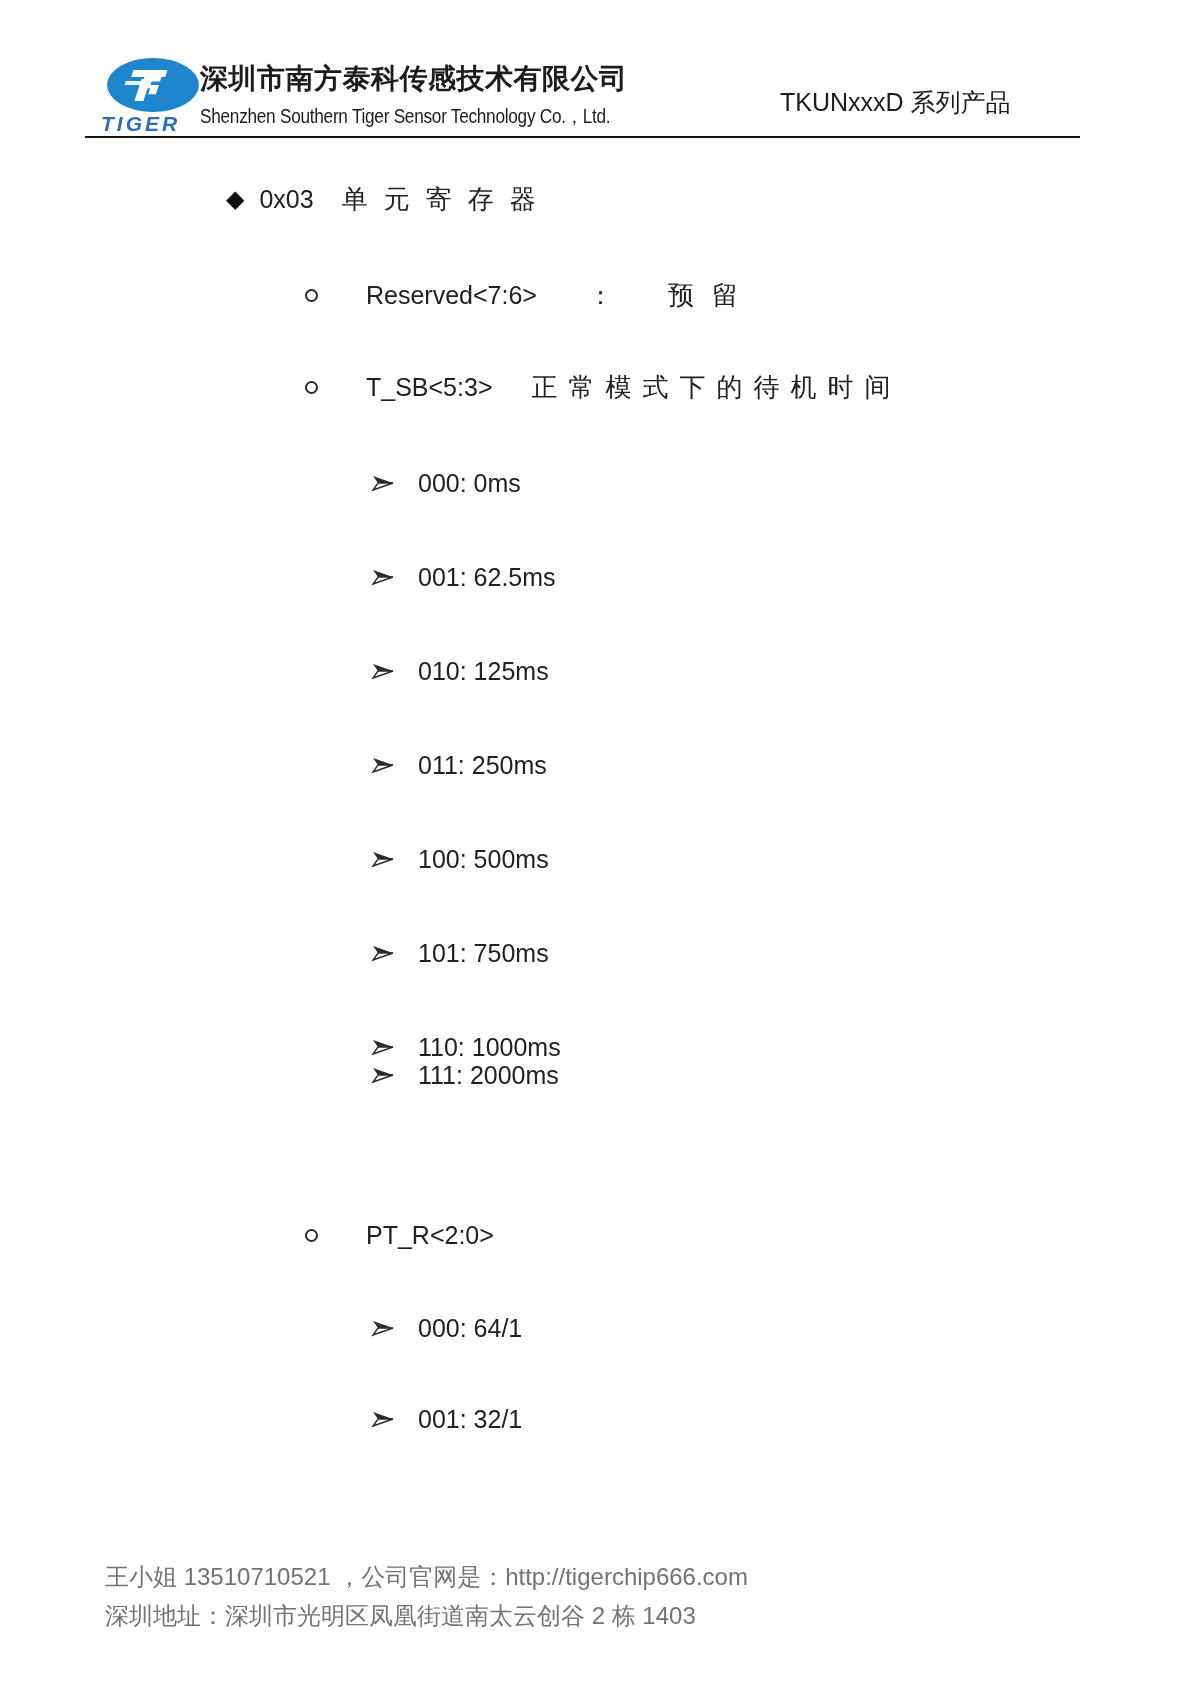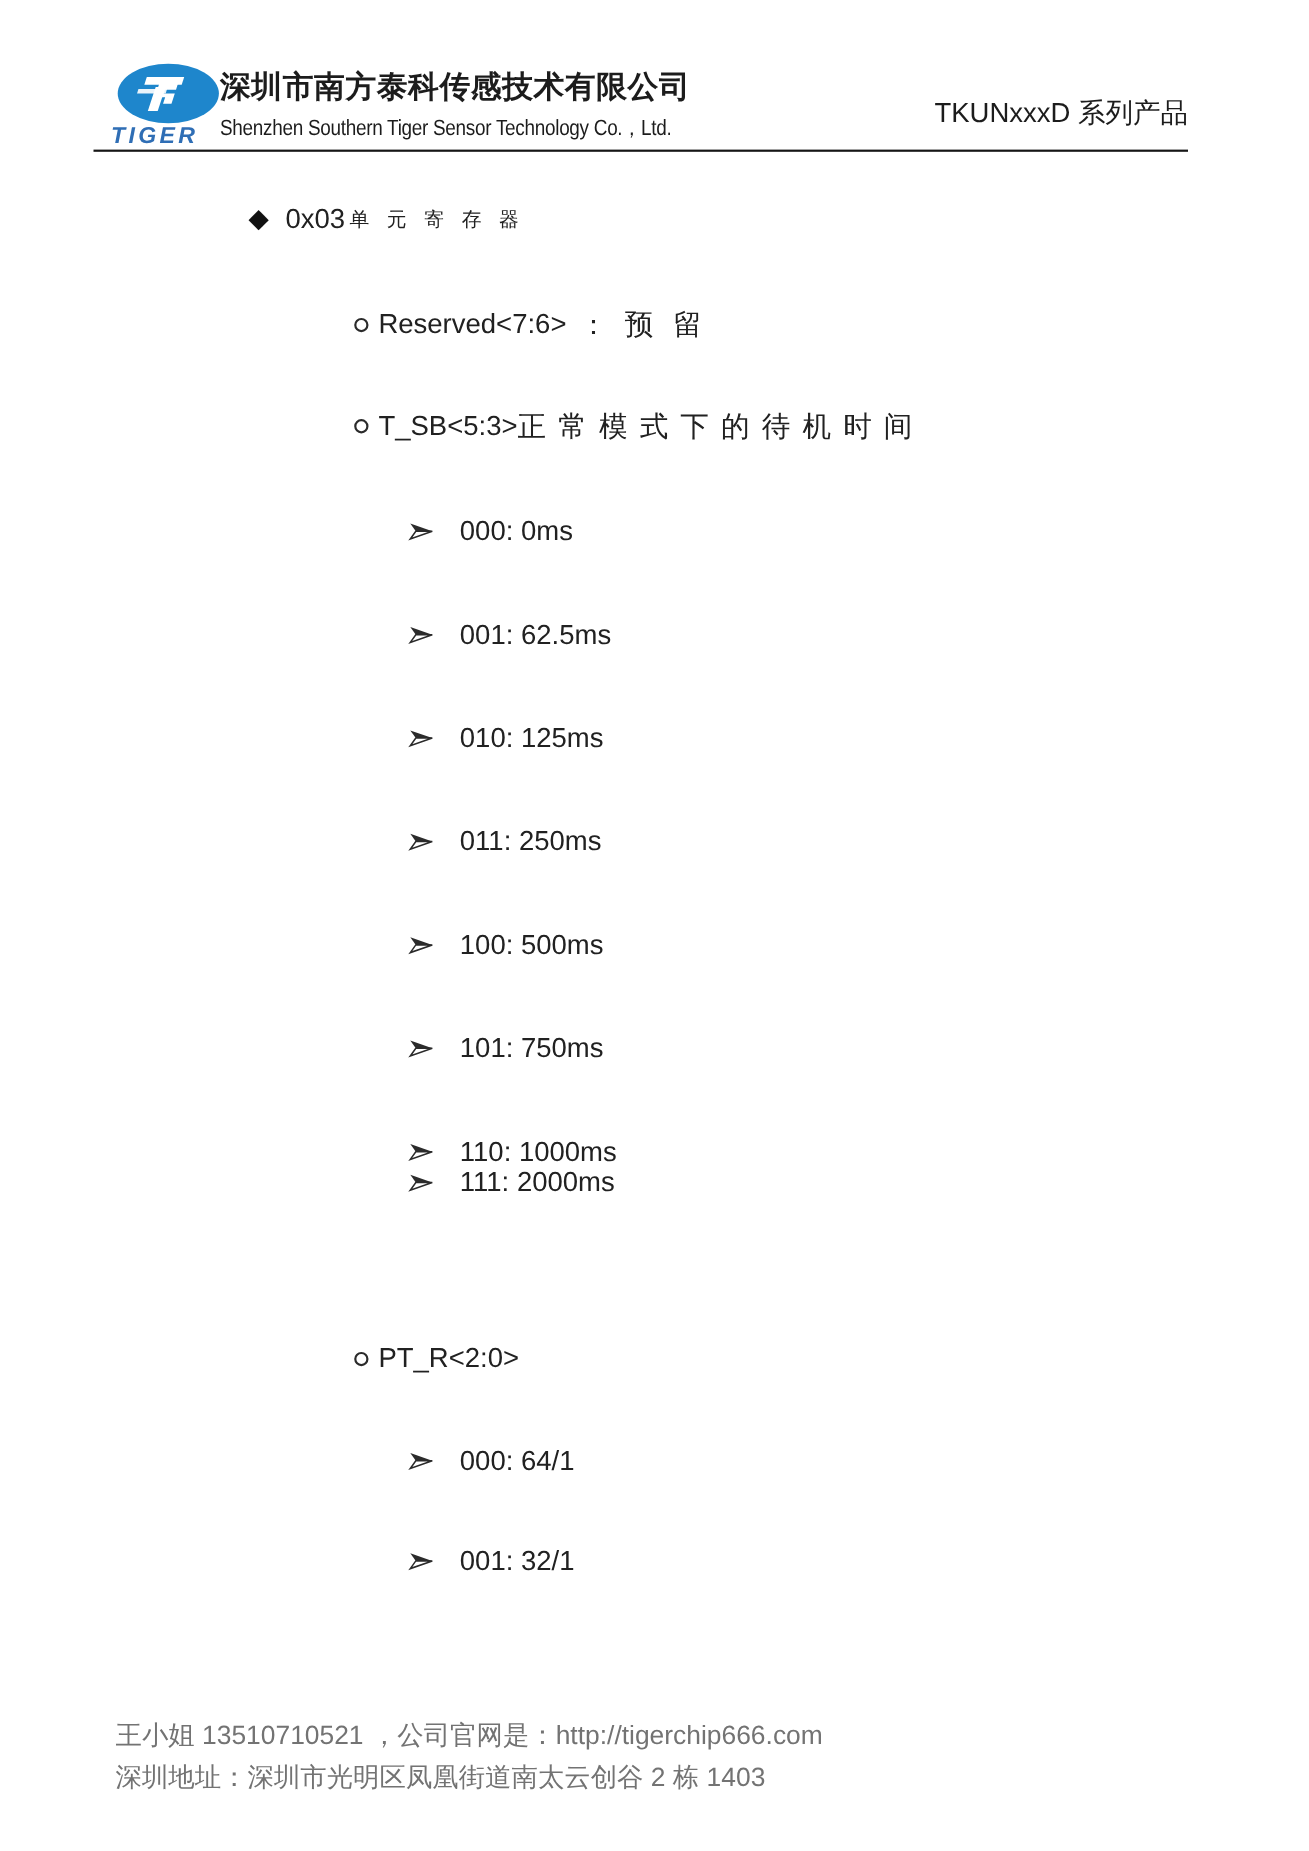--- a/index.html
+++ b/index.html
@@ -29,49 +29,49 @@
     letter-spacing: 0.5px; white-space: pre;
   }
   .company-en {
     position: absolute; left: 200px; top: 103px;
     font-size: 20px; color: #1c1c1c; white-space: pre;
     transform: scaleX(0.86); transform-origin: left center;
     letter-spacing: -0.3px;
   }
   .product-series {
     position: absolute; left: 780px; top: 86px; width: 300px;
-    text-align: right; font-size: 25px; color: #1c1c1c; white-space: pre;
+    font-size: 25px; color: #1c1c1c; white-space: pre;
   }
   .header-rule {
     position: absolute; left: 85px; top: 136px;
     width: 995px; height: 2px; background: #161616;
   }
 
   
   .row {
     position: absolute; height: 34px;
     display: flex; align-items: center;
     white-space: pre; font-size: 25px; color: #212121;
   }
   .lvl1 { left: 226px; }
-  .lvl2 { left: 322px; }
+  .lvl2 { left: 305px; gap: 39px; }
   .lvl3 { left: 370px; }
 
   .diamond-bullet {
     font-size: 24px; line-height: 1; color: #111111;
     margin-right: 15px;
   }
   .circle-bullet {
     width: 13px; height: 13px; border: 2px solid #2b2b2b;
     border-radius: 50%; box-sizing: border-box;
     margin-right: 9px; flex: 0 0 auto;
   }
   .arrow-bullet { margin-right: 22px; flex: 0 0 auto; }
 
-  .cjk-wide  { letter-spacing: 16px; margin-left: 4px; font-size: 18px; }
+  .cjk-wide  { letter-spacing: 16px; margin-left: 28px; font-size: 26px; }
   .cjk-med   { letter-spacing: 11px; font-size: 26px; }
   .cjk-pair  { letter-spacing: 18px; margin-left: 16px; font-size: 26px; }
   .colon-sep { margin-left: 12px; font-size: 25px; }
 
   
   .footer-line {
     position: absolute; left: 105px;
     font-size: 24px; color: #737373; white-space: pre;
   }
 </style>

